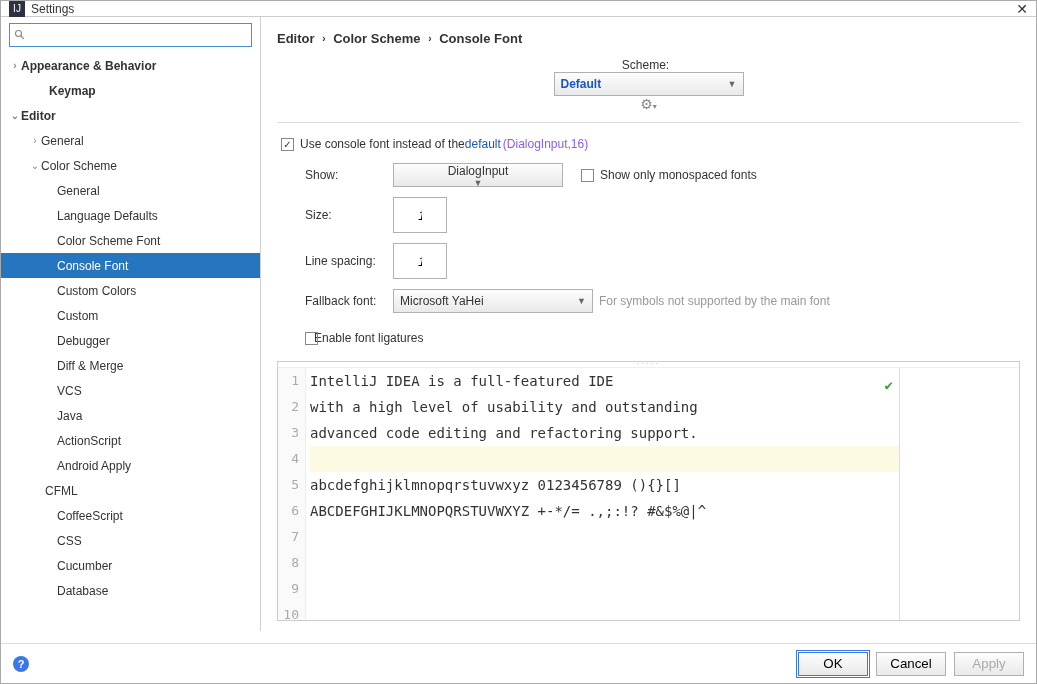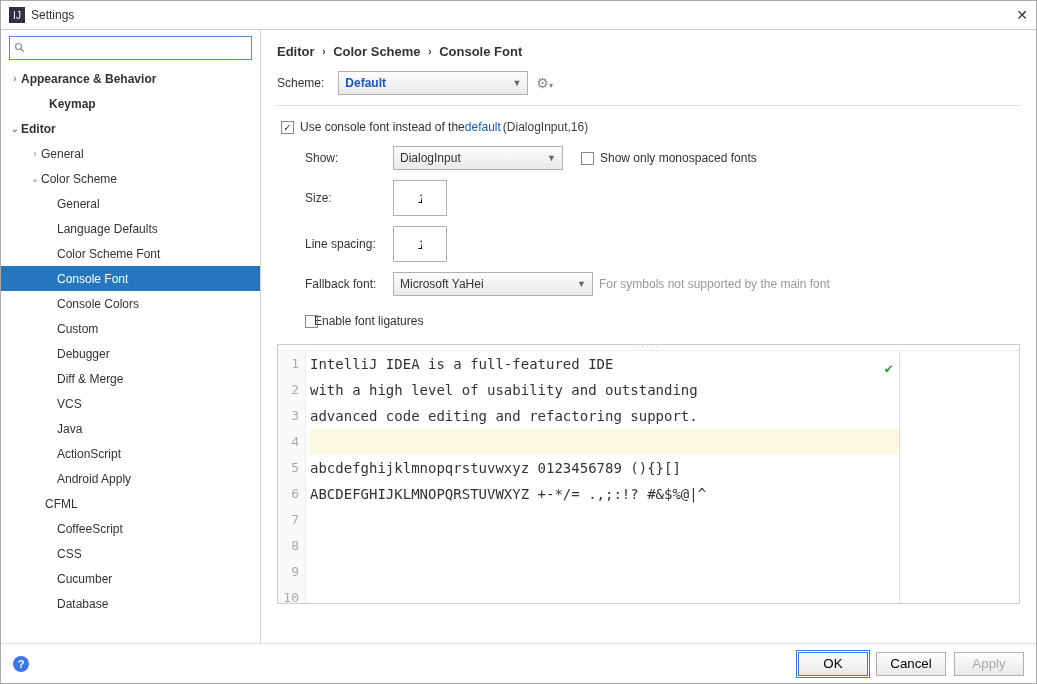--- a/index.html
+++ b/index.html
@@ -1,49 +1,49 @@
 <!DOCTYPE html>
 <html><head>
 <meta charset="utf-8">
 <style>
   * { box-sizing: border-box; margin: 0; padding: 0; }
   body { font-family: "Segoe UI", Arial, sans-serif; font-size: 12px; color: #333; background: #fff; width: 1037px; height: 684px; overflow: hidden; border: 1px solid #aaa; position: relative; }
-  .titlebar { height: 29px; display: flex; align-items: center; padding: 0 8px; border-bottom: 1px solid #ccc; }
+  .titlebar { height: 16px; display: flex; align-items: center; padding: 0 8px; border-bottom: 1px solid #ccc; }
   .titlebar .app-icon { width: 16px; height: 16px; background: #2d3142; display: inline-flex; align-items: center; justify-content: center; color: #fff; font-size: 10px; margin-right: 6px; }
   .titlebar .title { flex: 1; }
   .titlebar .close { font-size: 14px; cursor: pointer; }
   .body { display: flex; height: 614px; }
   .sidebar { width: 260px; border-right: 1px solid #d0d0d0; display: flex; flex-direction: column; }
   .search-wrap { padding: 6px 8px; }
   .search-box { display: flex; align-items: center; border: 1px solid #4a90d9; height: 24px; padding: 0 4px; }
   .search-box svg { width: 12px; height: 12px; fill: #888; }
   .search-box input { border: none; outline: none; flex: 1; font-size: 12px; margin-left: 4px; }
   .tree { flex: 1; overflow-y: auto; padding-bottom: 8px; }
   .tree-row { display: flex; align-items: center; height: 25px; cursor: pointer; white-space: nowrap; }
   .tree-row.selected { background: #2675bf; color: #fff; }
   .tree-row.bold { font-weight: bold; }
   .arrow { width: 12px; display: inline-block; text-align: center; color: #888; font-size: 10px; }
   .main { flex: 1; display: flex; flex-direction: column; padding: 10px 16px 0 16px; }
   .breadcrumb { font-weight: bold; font-size: 13px; padding: 4px 0 12px 0; }
   .breadcrumb .sep { margin: 0 4px; font-size: 10px; position: relative; top: -1px; }
-  .scheme-row { display: flex; align-items: center; gap: 8px; padding-bottom: 10px; border-bottom: 1px solid #ddd; margin-bottom: 14px; }
+  .scheme-row { display: flex; align-items: center; padding-bottom: 10px; border-bottom: 1px solid #ddd; margin-bottom: 14px; flex-direction: column; }
   .scheme-row label { margin-right: 6px; }
   .scheme-select { width: 190px; height: 24px; border: 1px solid #b0b0b0; display: flex; align-items: center; justify-content: space-between; padding: 0 6px; background: linear-gradient(#fdfdfd,#e9e9e9); }
   .scheme-select .val { color: #1a56c4; font-weight: bold; }
   .gear { color: #888; font-size: 14px; cursor: pointer; }
   .form { padding-left: 4px; }
   .chk-row { display: flex; align-items: center; margin-bottom: 12px; }
   .chk { width: 13px; height: 13px; border: 1px solid #888; margin-right: 6px; display: inline-flex; align-items: center; justify-content: center; font-size: 10px; color: #333; }
   .chk.checked::after { content: "✓"; }
   .link { color: #1a56c4; cursor: pointer; }
-  .hint { color: #404040; margin-left: 2px; }
+  .hint { color: #8b5cf6; margin-left: 2px; }
   .field-row { display: flex; align-items: center; margin-bottom: 10px; padding-left: 24px; }
   .field-row .lbl { width: 88px; }
   .combo { height: 24px; border: 1px solid #b0b0b0; background: linear-gradient(#fdfdfd,#e9e9e9); display: flex; align-items: center; justify-content: space-between; padding: 0 6px; }
-  .combo.w170 { width: 170px; }
+  .combo.w170 { width: 170px; flex-direction: column; }
   .combo.w200 { width: 200px; }
   .tinput { height: 36px; border: 1px solid #b0b0b0; padding: 0 24px; width: 54px; font-style: italic; }
   .fallback-hint { color: #999; margin-left: 6px; }
   .preview-wrap { margin-top: 6px; border: 1px solid #ccc; position: relative; height: 260px; }
   .preview-resize { height: 6px; text-align: center; color: #bbb; font-size: 8px; letter-spacing: 2px; border-bottom: 1px solid #eee; cursor: row-resize; line-height: 4px; }
   .preview-body { display: flex; height: 252px; }
   .gutter { width: 28px; text-align: right; color: #aaa; font-family: monospace; font-size: 13px; line-height: 26px; padding-right: 6px; background: #fafafa; border-right: 1px solid #eee; }
   .code { flex: 1; font-family: "DialogInput", Consolas, monospace; font-size: 14px; line-height: 26px; padding-left: 4px; position: relative; }
   .code-line { white-space: pre; }
   .code-line.hl { background: #fdfae3; }
@@ -104,21 +104,21 @@
       <div class="tree-row" style="padding-left:56px">
           <span>Language Defaults</span>
         </div>
       <div class="tree-row" style="padding-left:56px">
           <span>Color Scheme Font</span>
         </div>
       <div class="tree-row selected" style="padding-left:56px">
           <span>Console Font</span>
         </div>
       <div class="tree-row" style="padding-left:56px">
-          <span>Console Colors</span>
+          <span>Custom Colors</span>
         </div>
       <div class="tree-row" style="padding-left:56px">
           <span>Custom</span>
         </div>
       <div class="tree-row" style="padding-left:56px">
           <span>Debugger</span>
         </div>
       <div class="tree-row" style="padding-left:56px">
           <span>Diff &amp; Merge</span>
         </div>

